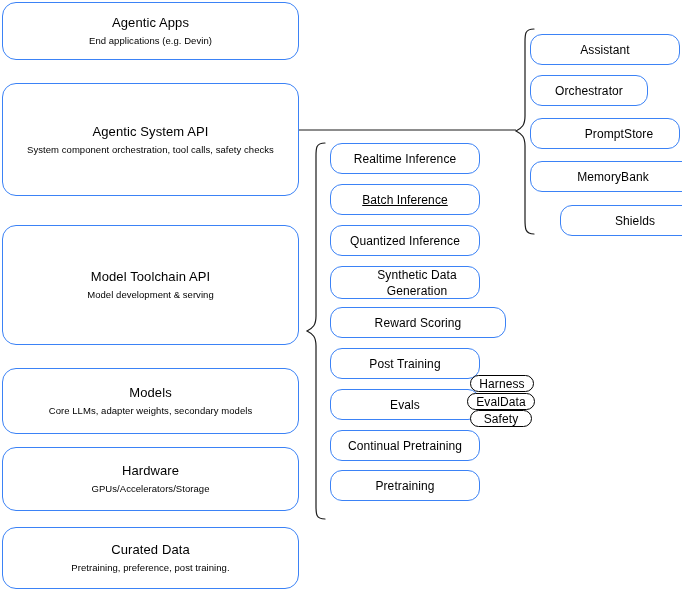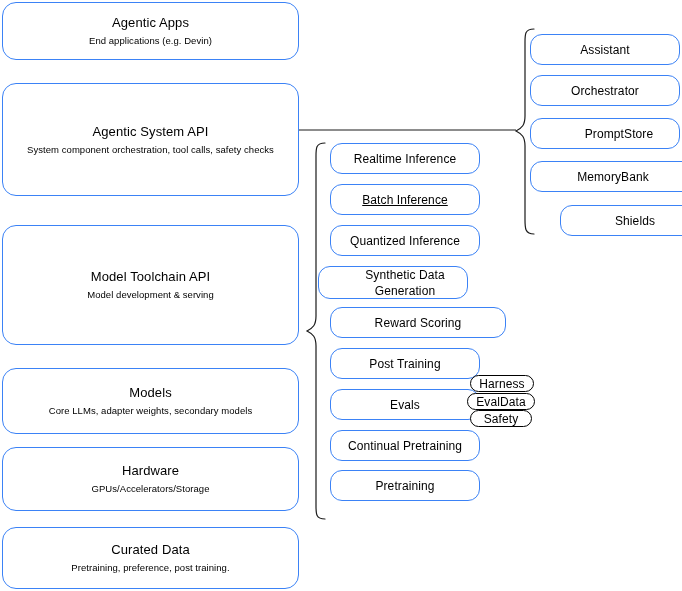--- a/index.html
+++ b/index.html
@@ -139,21 +139,21 @@
 
   <div class="box" style="left:330px; top:143px; width:150px; height:31px;">
     <div class="cap">Realtime Inference</div>
   </div>
   <div class="box" style="left:330px; top:184px; width:150px; height:31px;text-decoration:underline;">
     <div class="cap">Batch Inference</div>
   </div>
   <div class="box" style="left:330px; top:225px; width:150px; height:31px;">
     <div class="cap">Quantized Inference</div>
   </div>
-  <div class="box" style="left:318px; top:266px; width:150px; height:33px;padding-left:24px;">
+  <div class="box" style="left:330px; top:266px; width:150px; height:33px;padding-left:24px;">
     <div class="cap">Synthetic Data Generation</div>
   </div>
   <div class="box" style="left:330px; top:307px; width:176px; height:31px;">
     <div class="cap">Reward Scoring</div>
   </div>
   <div class="box" style="left:330px; top:348px; width:150px; height:31px;">
     <div class="cap">Post Training</div>
   </div>
   <div class="box" style="left:330px; top:389px; width:150px; height:31px;">
     <div class="cap">Evals</div>
@@ -171,21 +171,21 @@
   <div class="pill" style="left:467px; top:393px; width:68px; height:17px; z-index:6;">
     <span>EvalData</span>
   </div>
   <div class="pill" style="left:470px; top:410px; width:62px; height:17px; z-index:5;">
     <span>Safety</span>
   </div>
 
   <div class="box" style="left:530px; top:34px; width:150px; height:31px;">
     <div class="cap">Assistant</div>
   </div>
-  <div class="box" style="left:530px; top:75px; width:150px; height:31px;">
+  <div class="box" style="left:530px; top:75px; width:118px; height:31px;">
     <div class="cap">Orchestrator</div>
   </div>
   <div class="box" style="left:530px; top:118px; width:150px; height:31px;padding-left:28px;">
     <div class="cap">PromptStore</div>
   </div>
   <div class="box" style="left:530px; top:161px; width:166px; height:31px;">
     <div class="cap">MemoryBank</div>
   </div>
   <div class="box" style="left:560px; top:205px; width:150px; height:31px;">
     <div class="cap">Shields</div>

